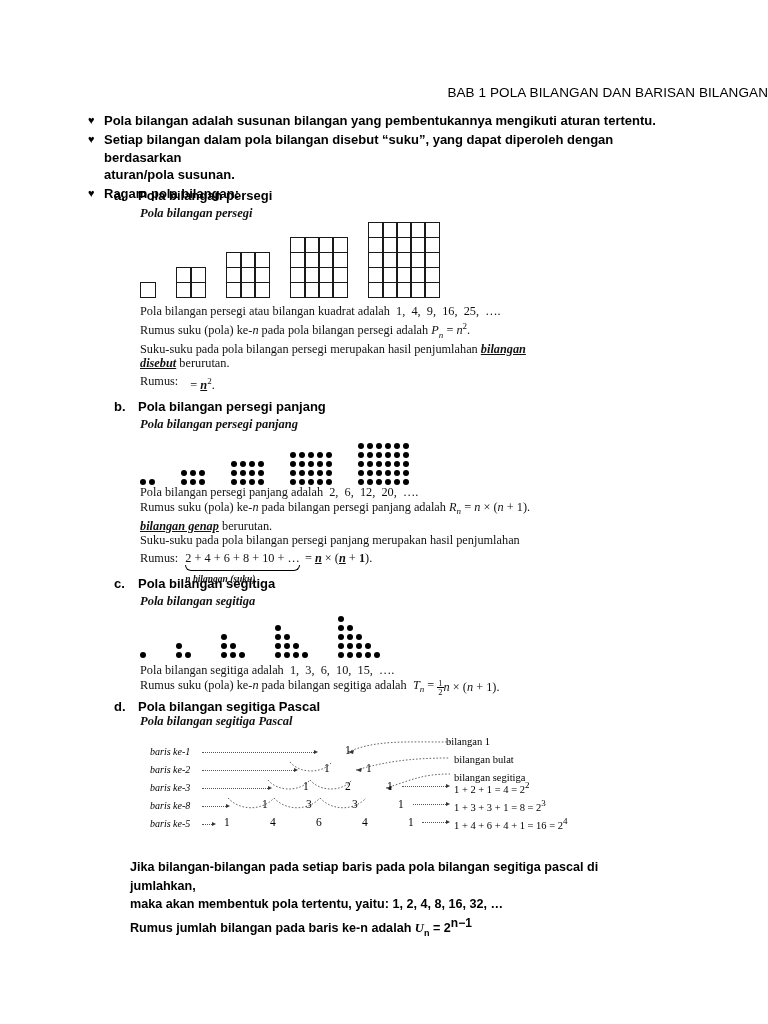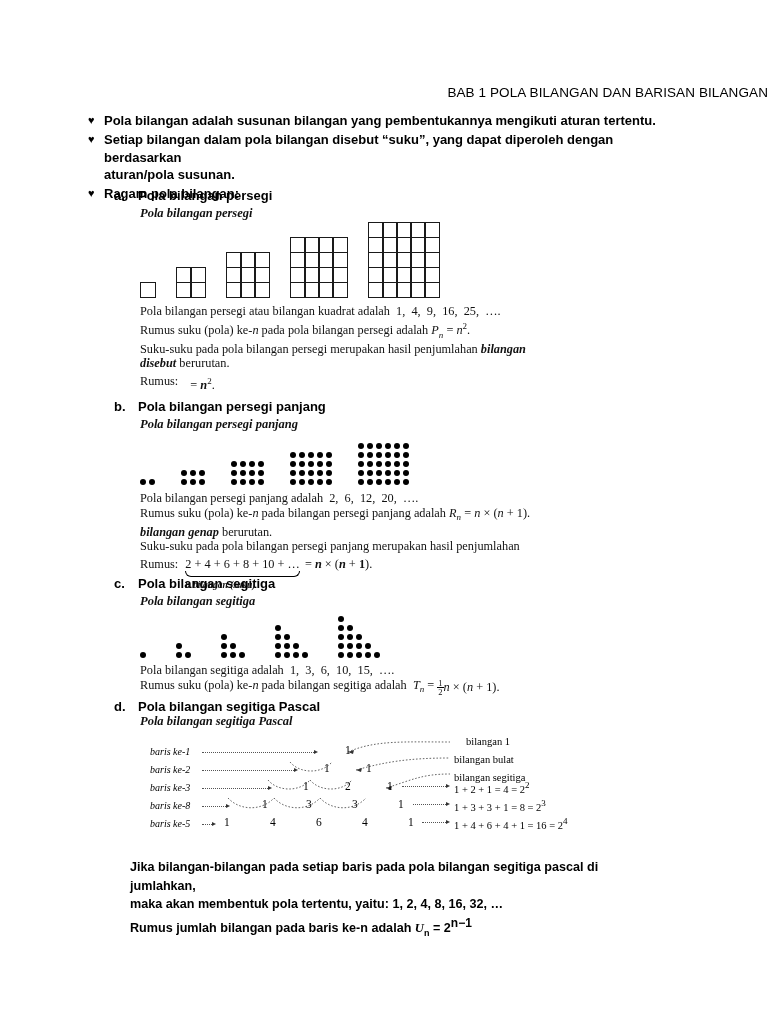--- a/index.html
+++ b/index.html
@@ -38,21 +38,21 @@
   .figbox { position:absolute; font-family:"Liberation Serif", serif; color:#111; }
   .fig-cap {
     font-family:"Liberation Serif", serif;
     font-style:italic; font-weight:bold; font-size:12.5px;
   }
   .body-line {
     font-family:"Liberation Serif", serif; font-size:12.3px;
     line-height:14.6px; white-space:nowrap;
   }
   i.ital { font-style:italic; }
-  b.bi { font-style:italic; font-weight:bold; }
+  b.bi { font-style:italic; font-weight:bold;text-decoration:underline; }
   sup { font-size:9px; vertical-align:super; }
 
   
   .sq-row { display:flex; align-items:flex-end; gap:22px; height:72px; }
   .sqgrid { display:grid; }
   .sqgrid div { border:1px solid #1a1a1a; width:14px; height:14px; margin:-0.5px; }
 
   
   .dot-row { display:flex; align-items:flex-end; }
   .dotgrid { display:grid; gap:3px; }
@@ -301,21 +301,21 @@
             <div class="dot"></div>
             <div class="dot"></div>
             <div class="dot"></div>
             <div class="dot"></div>
             <div class="dot"></div>
             <div class="dot"></div>
             <div class="dot"></div>
           </div>
         </div>
     </div>
-    <div style="margin-top:6px;">
+    <div style="">
       <div class="body-line">Pola bilangan persegi panjang adalah&nbsp; 2,&nbsp; 6,&nbsp; 12,&nbsp; 20,&nbsp; ….</div>
       <div class="body-line">Rumus suku (pola) ke-<i class="ital">n</i> pada bilangan persegi panjang adalah <i class="ital">R</i><sub style="font-style:italic;font-size:9px;">n</sub> = <i class="ital">n</i> × (<i class="ital">n</i> + 1).</div>
       <div class="body-line"><b class="bi">bilangan genap</b> berurutan.</div>
       <div class="body-line">Suku-suku pada pola bilangan persegi panjang merupakan hasil penjumlahan</div>
       <div class="body-line" style="margin-top:3px; display:flex; align-items:flex-start;">
         <span style="margin-right:7px;">Rumus:</span>
         <span class="formula-wrap">
           <span>2 + 4 + 6 + 8 + 10 + …</span>
           <span class="ubrace"></span>
           <span class="brace-label">n bilangan (suku)</span>
@@ -473,21 +473,21 @@
     <div class="num" style="left:156px; top:60px;">3</div>
     <div class="num" style="left:202px; top:60px;">3</div>
     <div class="num" style="left:248px; top:60px;">1</div>
 
     <div class="num" style="left:74px;  top:78px;">1</div>
     <div class="num" style="left:120px; top:78px;">4</div>
     <div class="num" style="left:166px; top:78px;">6</div>
     <div class="num" style="left:212px; top:78px;">4</div>
     <div class="num" style="left:258px; top:78px;">1</div>
 
-    <div class="rlabel" style="left:316px; top:-2px;">bilangan 1</div>
+    <div class="rlabel" style="left:296px; top:-2px;">bilangan 1</div>
     <div class="rlabel" style="left:304px; top:16px;">bilangan bulat</div>
     <div class="rlabel" style="left:304px; top:34px;">bilangan segitiga</div>
 
     <div class="dotline" style="left:252px; top:48px; width:44px;"></div>
     <div class="arrowhead" style="left:296px; top:45.5px;"></div>
     <div class="rlabel" style="left:304px; top:42px;">1 + 2 + 1 = 4 = 2<sup>2</sup></div>
 
     <div class="dotline" style="left:263px; top:66px; width:33px;"></div>
     <div class="arrowhead" style="left:296px; top:63.5px;"></div>
     <div class="rlabel" style="left:304px; top:60px;">1 + 3 + 3 + 1 = 8 = 2<sup>3</sup></div>

